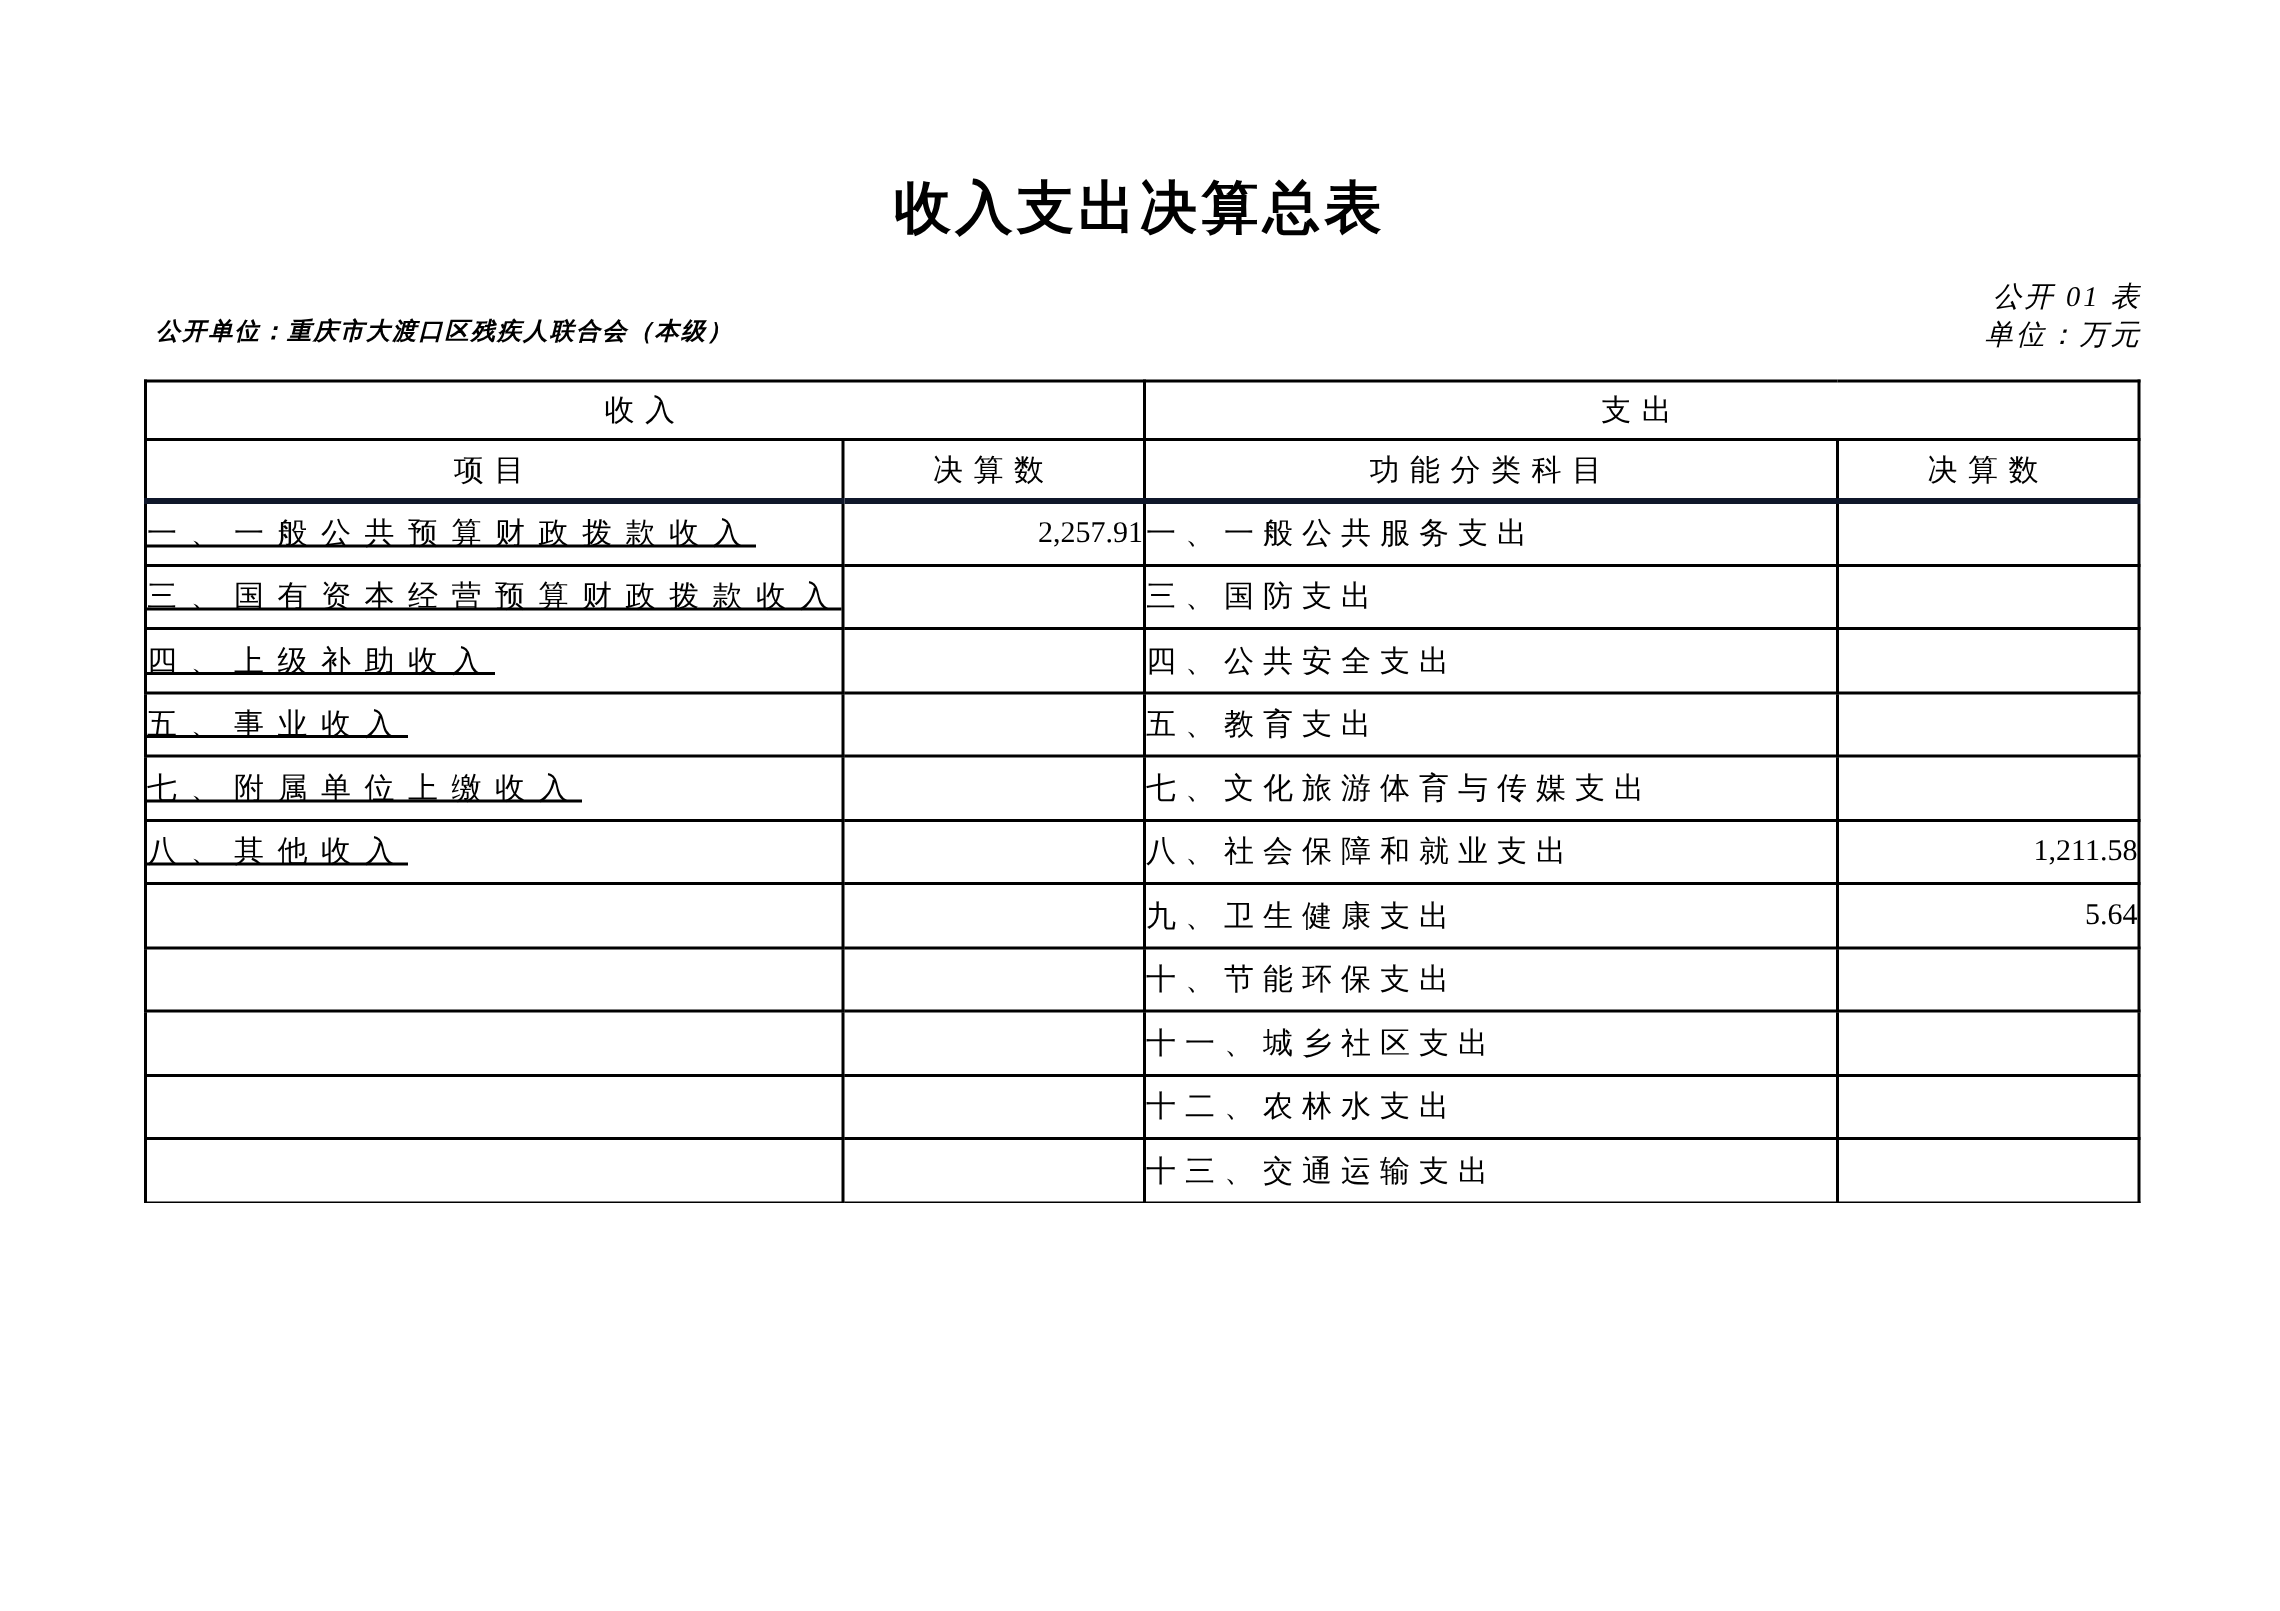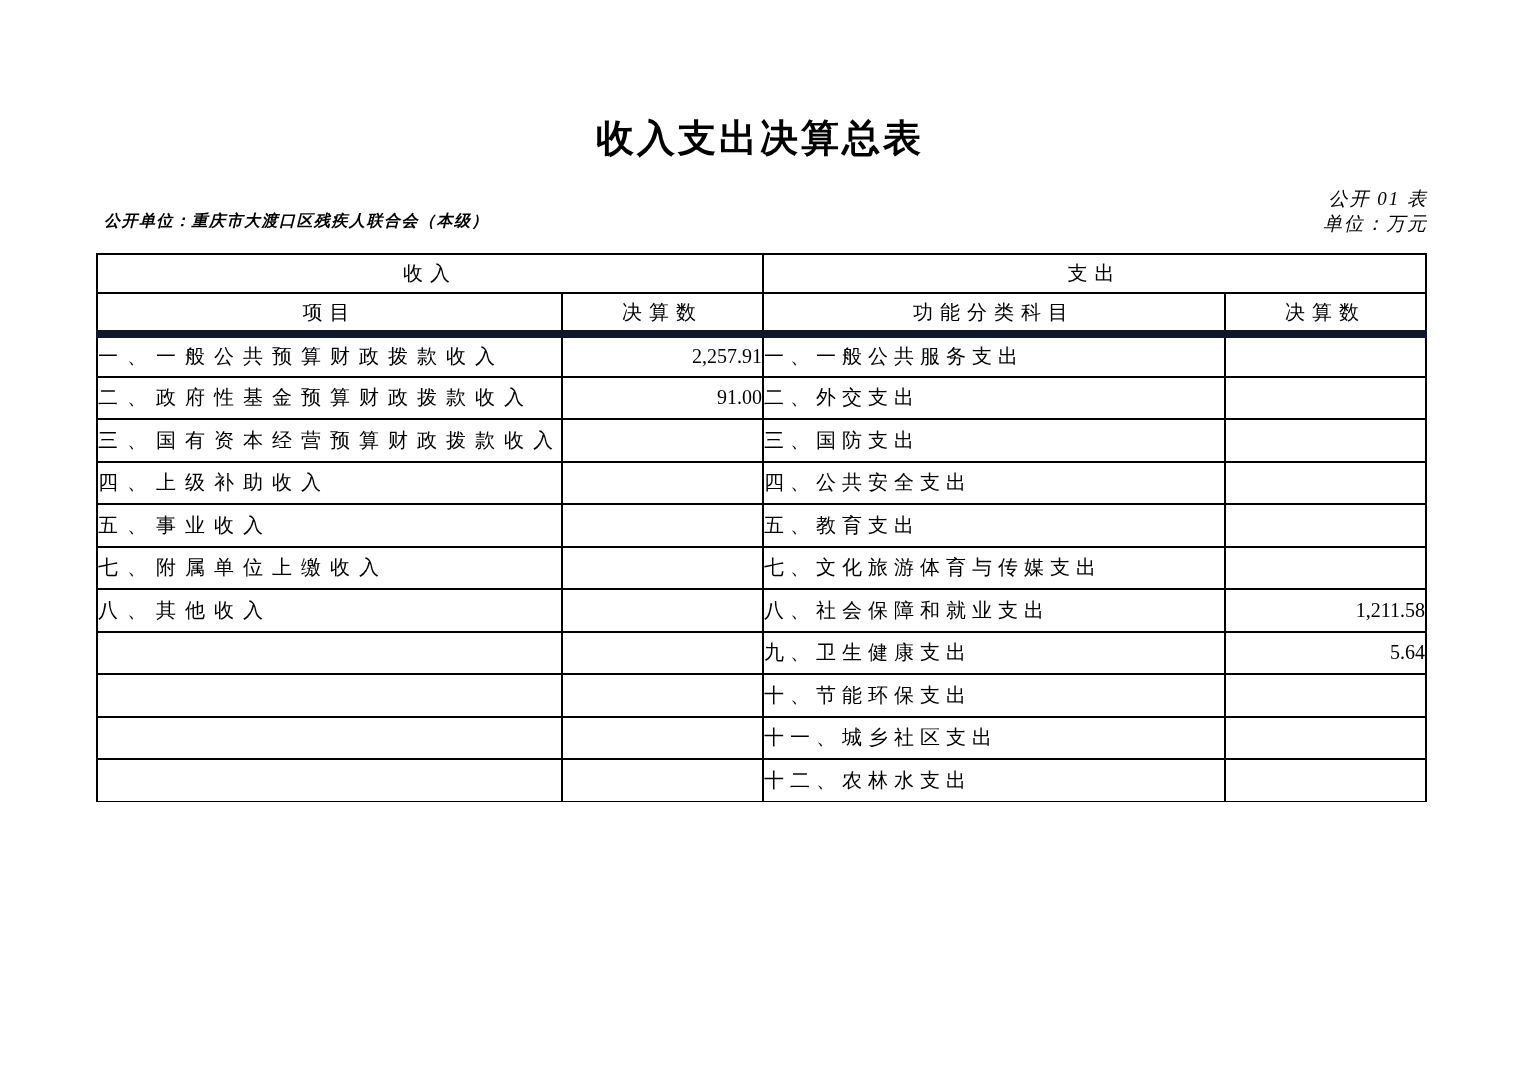--- a/index.html
+++ b/index.html
@@ -58,35 +58,35 @@
   table.summary th,
   table.summary td {
     border: 2px solid #000;
     padding: 0;
     overflow: hidden;
     white-space: nowrap;
     vertical-align: middle;
   }
   tr.h1 { height: 39px; }
   tr.h2 { height: 41px; }
-  tr.h2 th { border-bottom: 8px solid #0f172a; }
+  tr.h2 th { border-bottom: 4px solid #0f172a; }
   table.summary th {
     font-family: "Liberation Sans", "DejaVu Sans", sans-serif;
     font-weight: 400;
     font-size: 20px;
     letter-spacing: 7px;
     text-align: center;
   }
   tbody tr { height: 42.5px; }
   td.item {
     font-size: 20px;
     text-align: left;
     padding-left: 13px;
   }
-  td.item-l { letter-spacing: 9px; }
+  td.item-l { letter-spacing: 9px; text-decoration: underline; }
   td.item-r { letter-spacing: 6px; }
   td.val {
     font-size: 20px;
     text-align: right;
     padding-right: 12px;
     letter-spacing: 0;
   }
   .page-number {
     position: absolute;
     top: 956px;
@@ -131,26 +131,20 @@
       </tr>
     </thead>
     <tbody id="rows">
         <tr>
     <td class="item item-l">一、一般公共预算财政拨款收入</td>
     <td class="val">2,257.91</td>
     <td class="item item-r">一、一般公共服务支出</td>
     <td class="val"></td>
   </tr>
         <tr>
-    <td class="item item-l">二、政府性基金预算财政拨款收入</td>
-    <td class="val">91.00</td>
-    <td class="item item-r">二、外交支出</td>
-    <td class="val"></td>
-  </tr>
-        <tr>
     <td class="item item-l">三、国有资本经营预算财政拨款收入</td>
     <td class="val"></td>
     <td class="item item-r">三、国防支出</td>
     <td class="val"></td>
   </tr>
         <tr>
     <td class="item item-l">四、上级补助收入</td>
     <td class="val"></td>
     <td class="item item-r">四、公共安全支出</td>
     <td class="val"></td>

